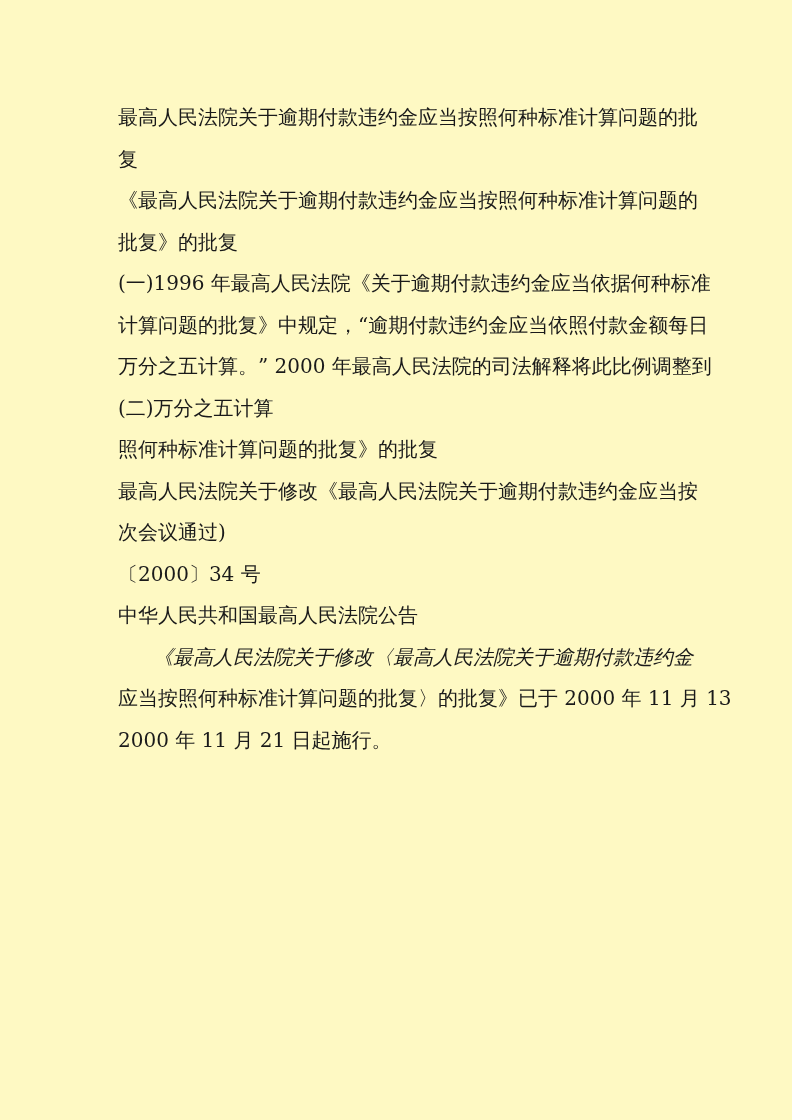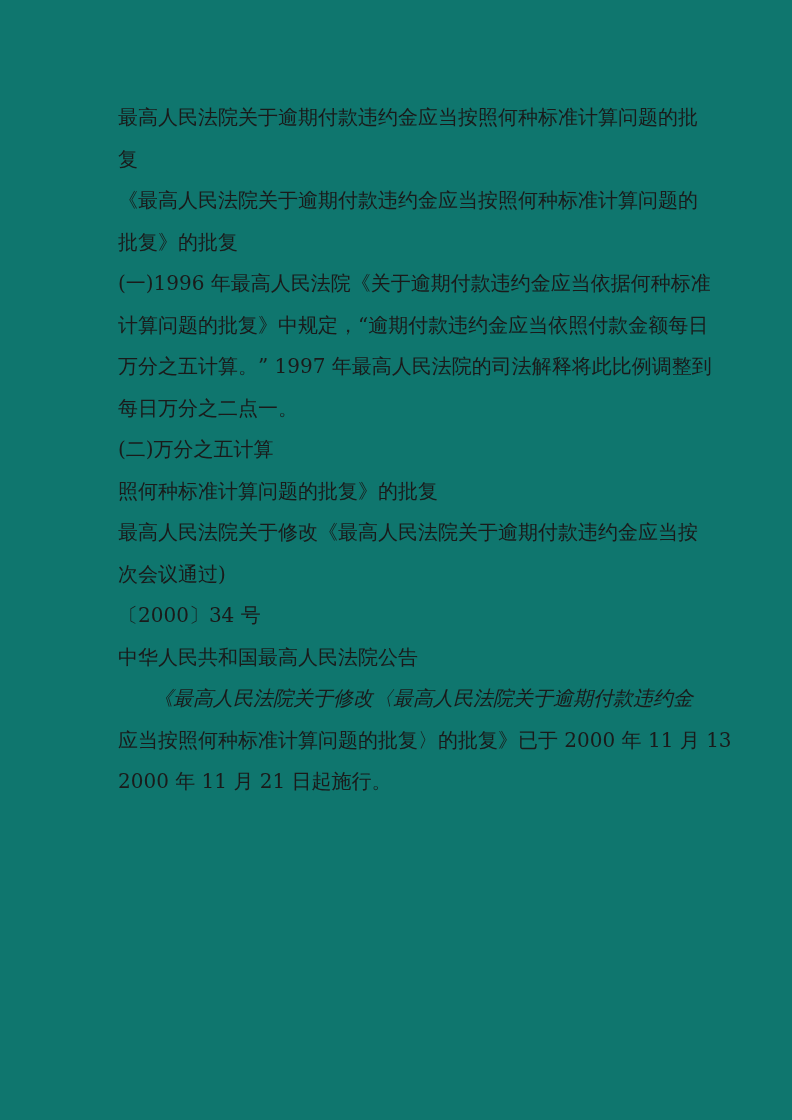--- a/index.html
+++ b/index.html
@@ -10,21 +10,21 @@
   body {
     width: 792px;
     height: 1120px;
     overflow: hidden;
   }
   .page {
     box-sizing: border-box;
     width: 792px;
     height: 1120px;
     padding: 97px 90px 0 118px;
-    background: #0f766e;
+    background: #fef9c3;
     font-family: "DejaVu Serif", "Liberation Serif", serif;
     color: #1a1a1a;
   }
   .line {
     font-size: 20px;
     line-height: 41.5px;
     height: 41.5px;
     white-space: pre;
     letter-spacing: 0;
   }
@@ -35,22 +35,21 @@
 </head>
 <body>
 
 <div class="page">
   <div class="line" data-indent="none">最高人民法院关于逾期付款违约金应当按照何种标准计算问题的批</div>
   <div class="line" data-indent="none">复</div>
   <div class="line" data-indent="none">《最高人民法院关于逾期付款违约金应当按照何种标准计算问题的</div>
   <div class="line" data-indent="none">批复》的批复</div>
   <div class="line" data-indent="none">(一)1996 年最高人民法院《关于逾期付款违约金应当依据何种标准</div>
   <div class="line" data-indent="none">计算问题的批复》中规定，“逾期付款违约金应当依照付款金额每日</div>
-  <div class="line" data-indent="none">万分之五计算。” 1997 年最高人民法院的司法解释将此比例调整到</div>
-  <div class="line" data-indent="none">每日万分之二点一。</div>
+  <div class="line" data-indent="none">万分之五计算。” 2000 年最高人民法院的司法解释将此比例调整到</div>
   <div class="line" data-indent="none">(二)万分之五计算</div>
   <div class="line" data-indent="none">照何种标准计算问题的批复》的批复</div>
   <div class="line" data-indent="none">最高人民法院关于修改《最高人民法院关于逾期付款违约金应当按</div>
   <div class="line" data-indent="none">次会议通过)</div>
   <div class="line" data-indent="none">〔2000〕34 号</div>
   <div class="line" data-indent="none">中华人民共和国最高人民法院公告</div>
   <div class="line" data-indent="sm">《最高人民法院关于修改〈最高人民法院关于逾期付款违约金</div>
   <div class="line" data-indent="none">应当按照何种标准计算问题的批复〉的批复》已于 2000 年 11 月 13</div>
   <div class="line" data-indent="none">2000 年 11 月 21 日起施行。</div>
 </div>

